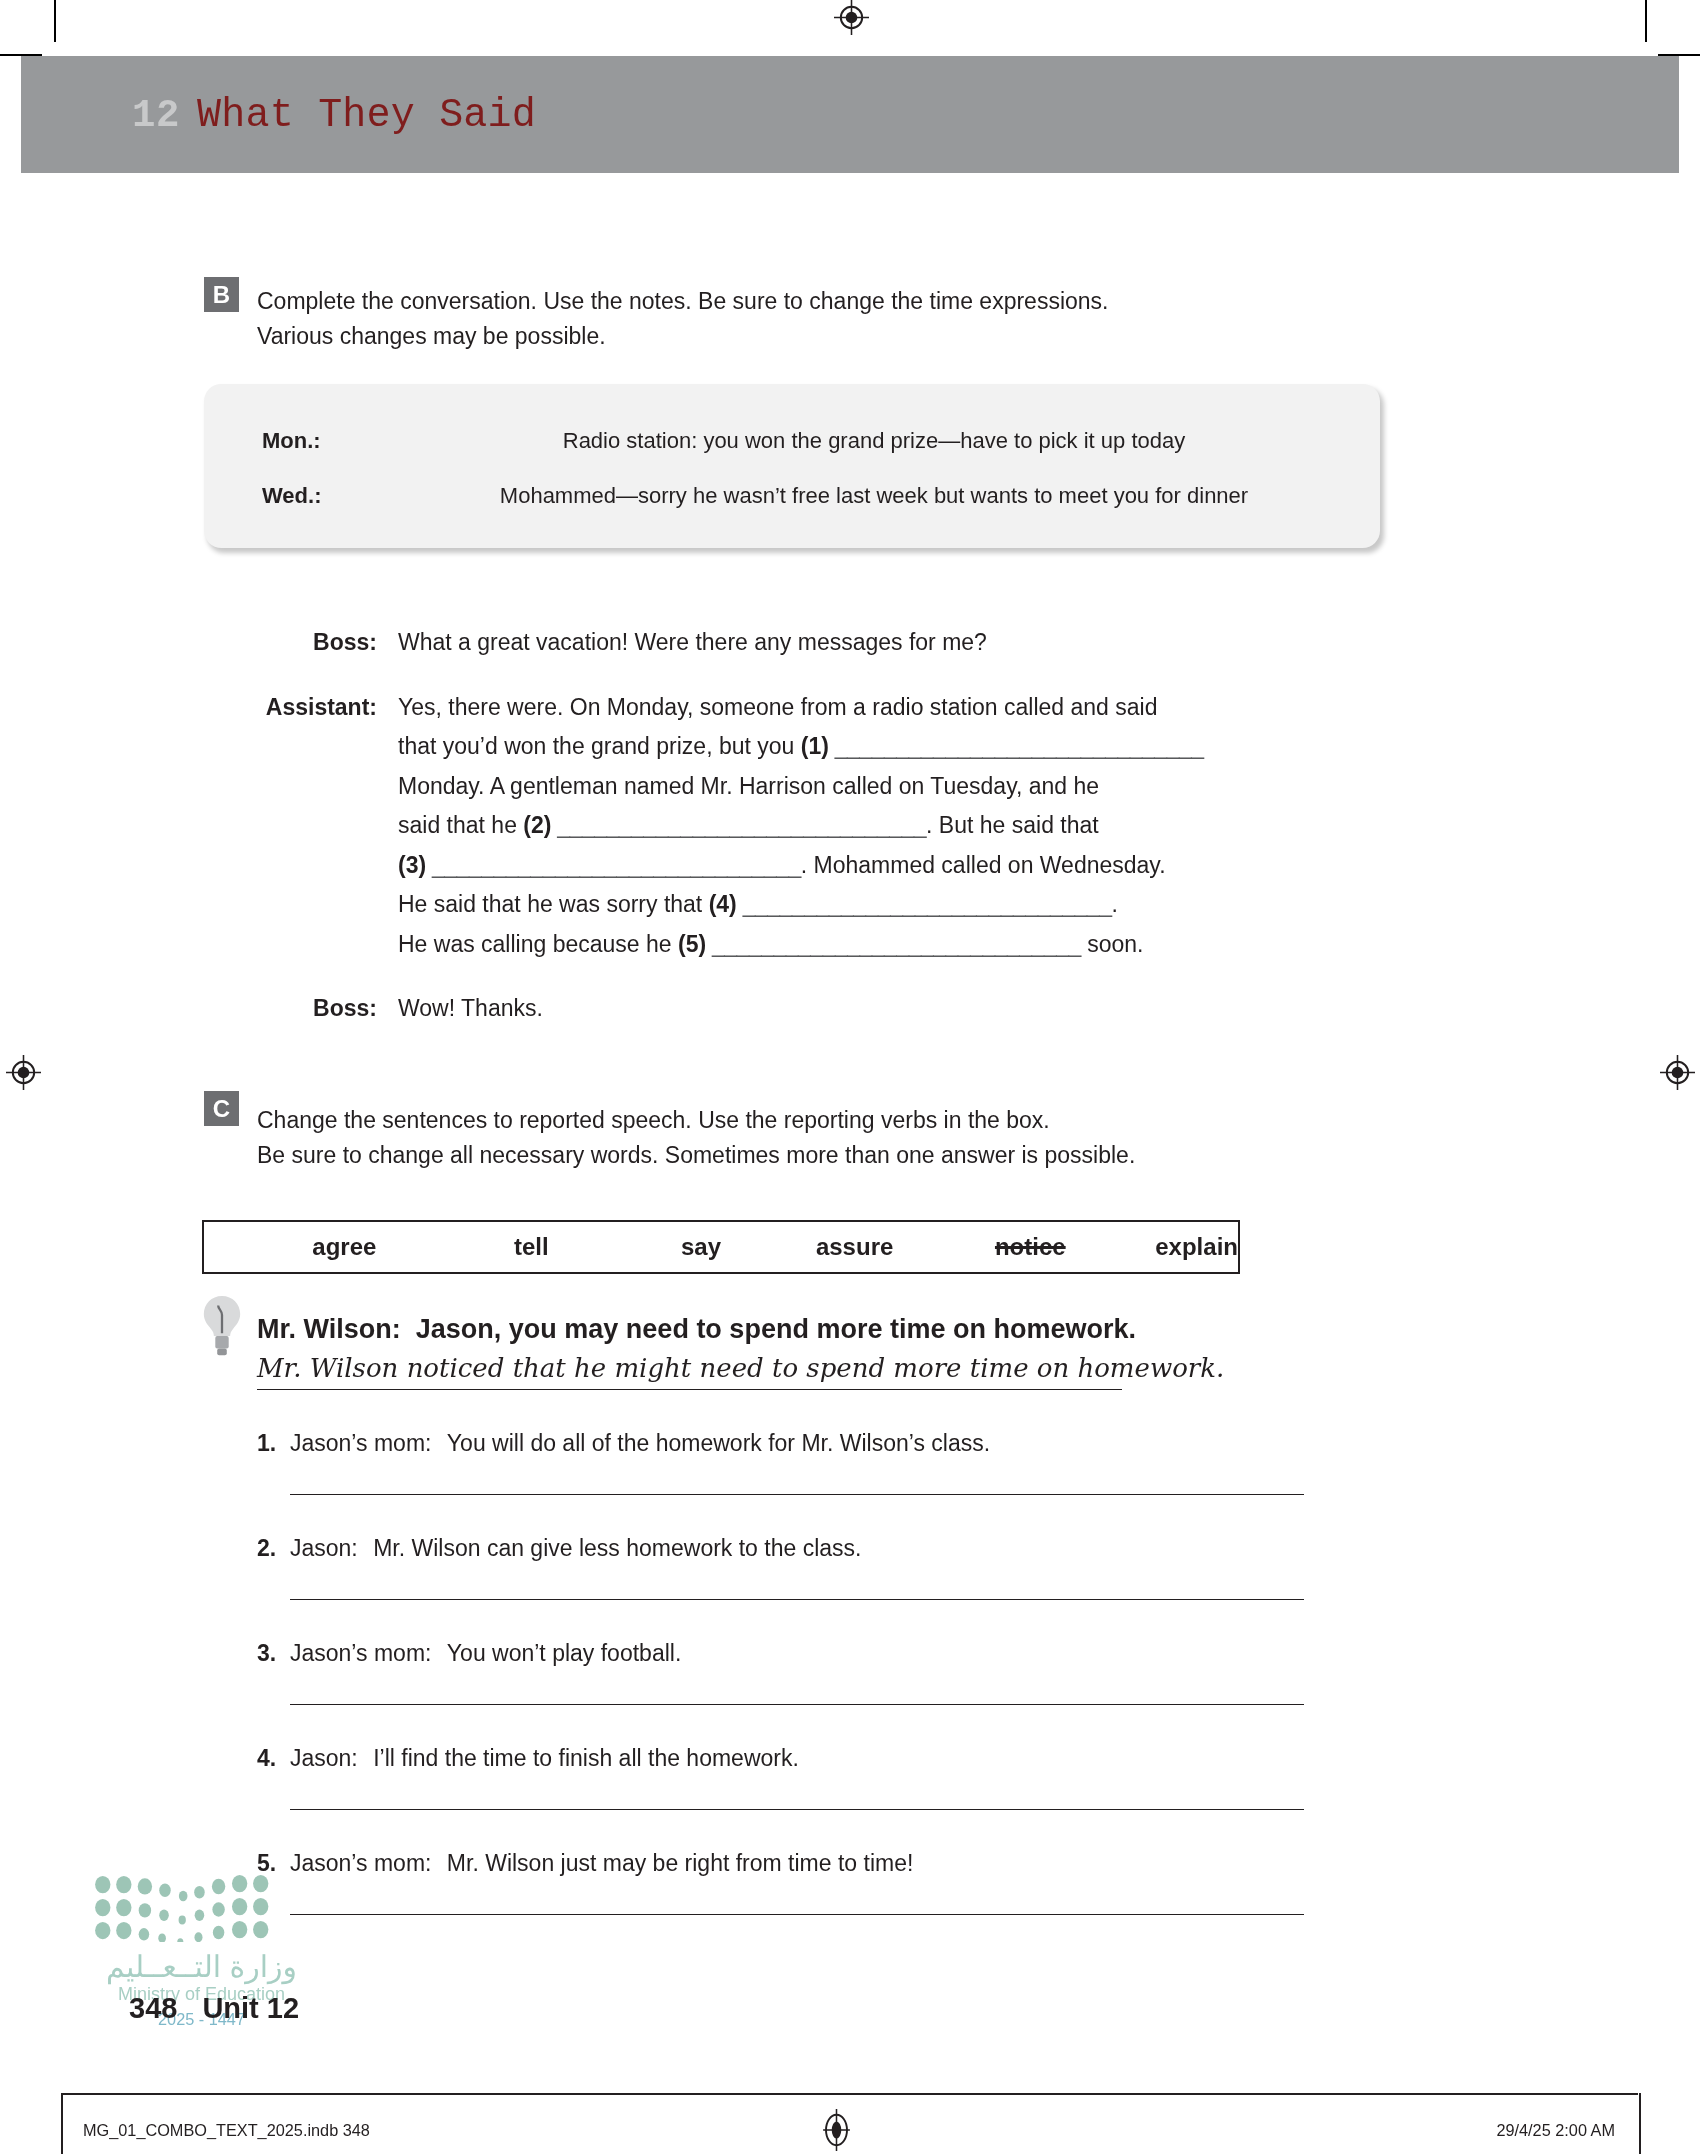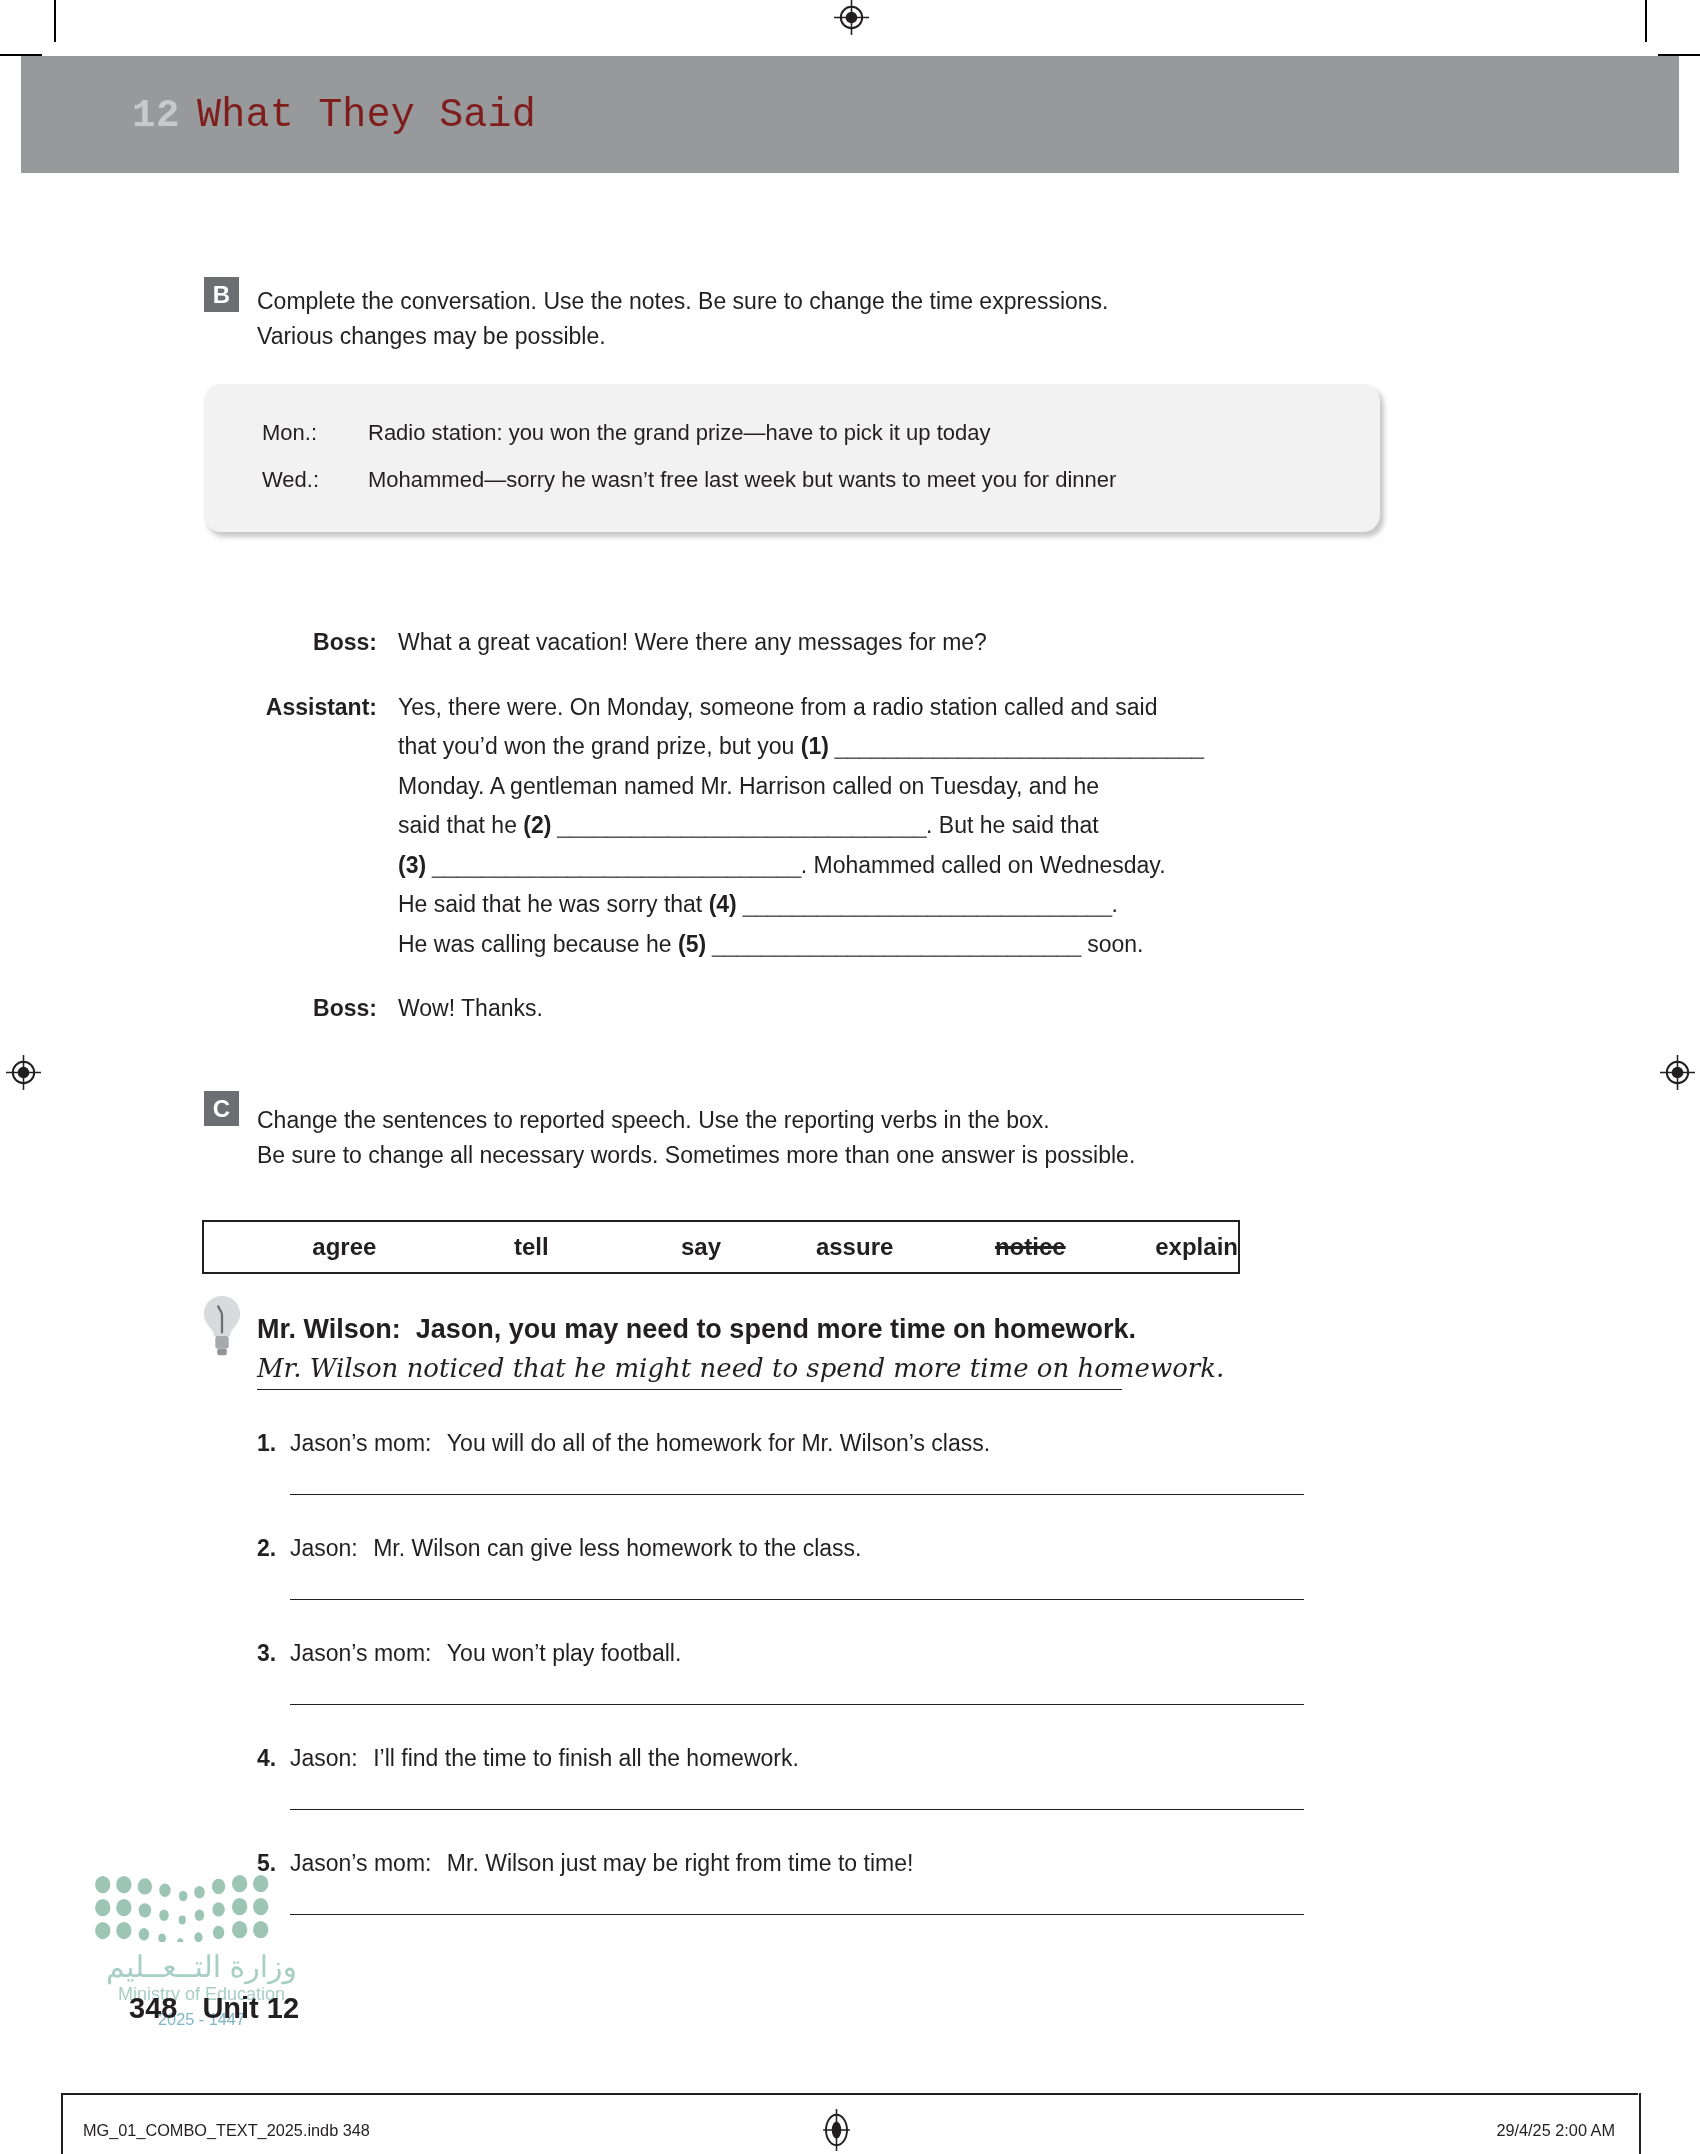--- a/index.html
+++ b/index.html
@@ -109,25 +109,26 @@
     box-sizing: border-box;
   }
   .note-row {
     display: flex;
     align-items: baseline;
     padding: 10.6px 0 10.6px 58px;
     font-size: 22px;
     color: #231f20;
   }
   .note-day {
-    font-weight: normal;
+    font-weight: bold;
     width: 106px;
     flex: 0 0 106px;
-  }
-  .note-text { flex: 1; }
+    margin-top: 8px;
+  }
+  .note-text { flex: 1; text-align: center; }
 
   
   .dialogue {
     position: absolute;
     left: 259px;
     top: 623px;
     width: 1153px;
     font-size: 23px;
     color: #231f20;
   }

